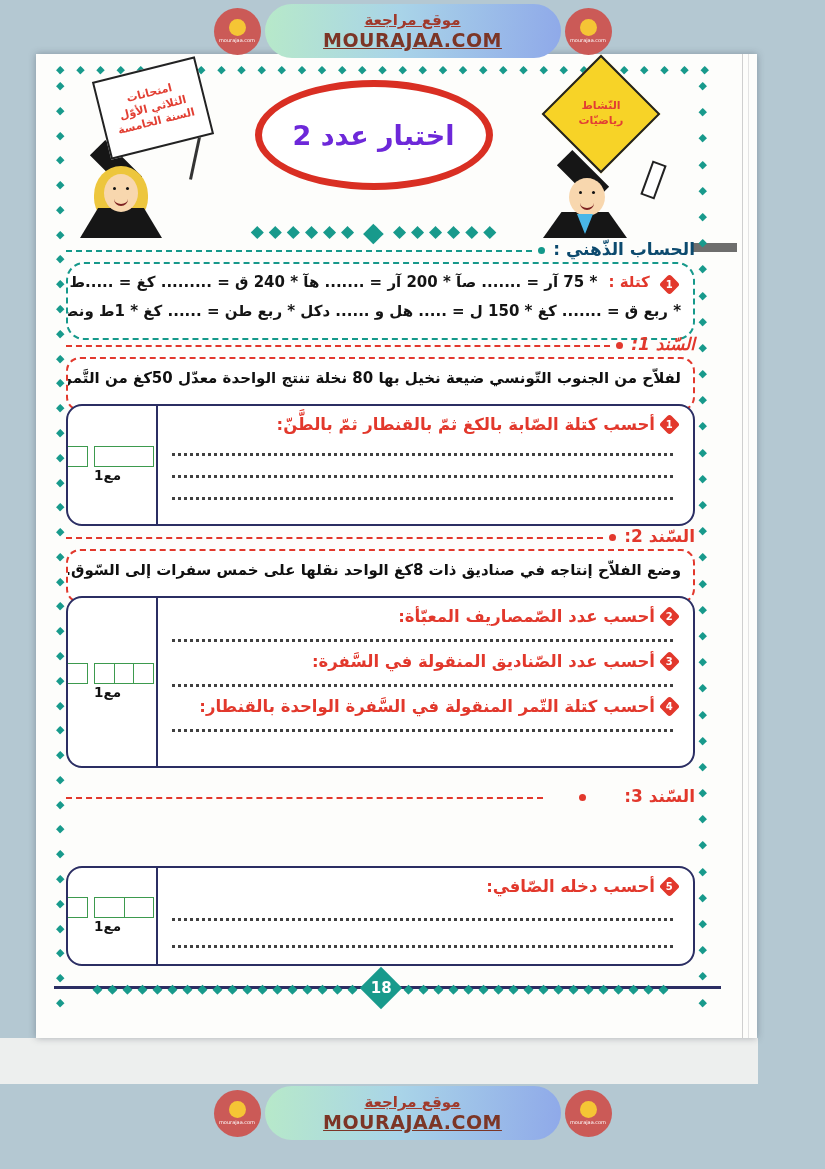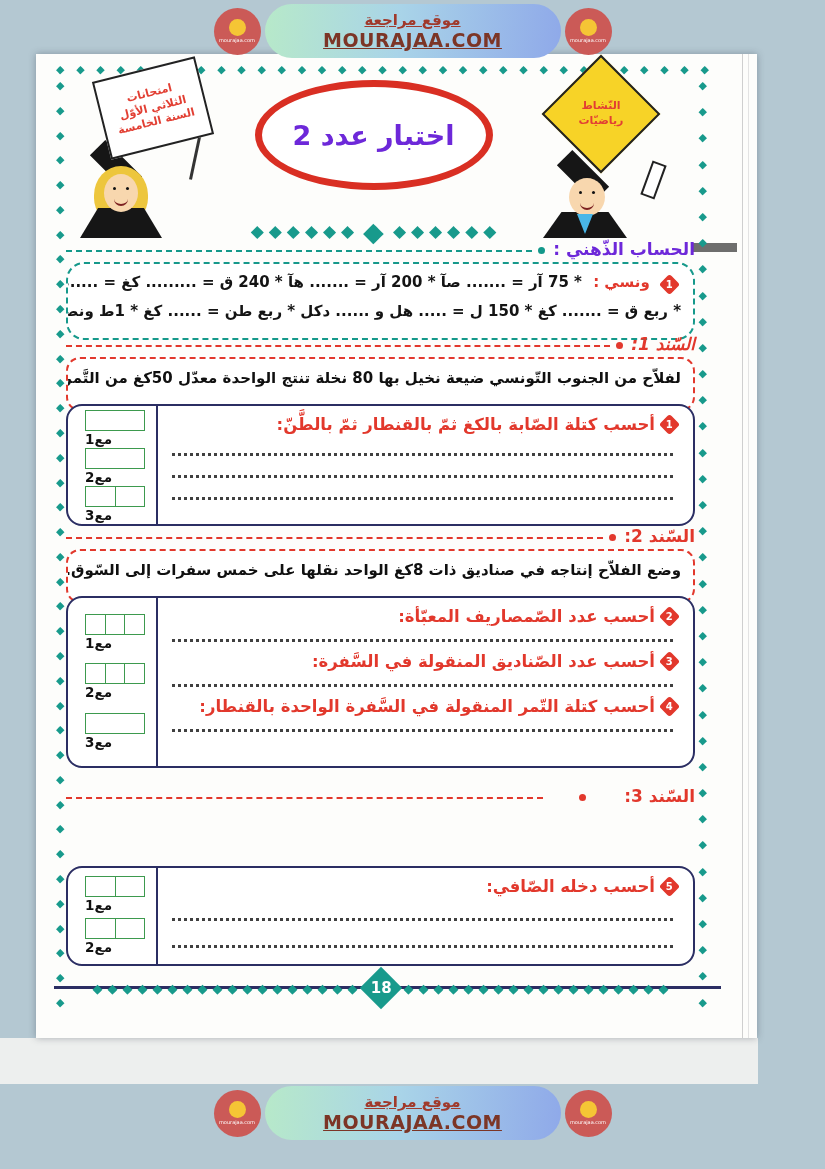--- a/index.html
+++ b/index.html
@@ -80,21 +80,21 @@
     border-bottom:2px solid #7c2020;border-radius:0 0 10px 10px;}
   .gown2{position:absolute;top:146px;right:68px;width:84px;height:26px;background:#161616;
     clip-path:polygon(22% 0,78% 0,100% 100%,0 100%);}
   .shirt{position:absolute;top:148px;right:102px;width:16px;height:20px;background:#49b7e8;
     clip-path:polygon(0 0,100% 0,50% 100%);z-index:2;}
   .scroll{position:absolute;right:34px;top:96px;width:11px;height:32px;background:#fff;
     border:2px solid #222;transform:rotate(20deg);}
   
   .sec-row{display:flex;align-items:center;height:22px;}
   .sec-label{font-weight:800;font-size:17px;white-space:nowrap;}
-  .teal-t{color:#6d28d9;}
+  .teal-t{color:#0c4a6e;}
   .red-t{color:#e2382c;}
   .sec-dot{width:7px;height:7px;border-radius:50%;flex:0 0 auto;margin:2px 8px 0 6px;}
   .teal-b{background:#13988a;}
   .red-b{background:#e2382c;}
   .sec-trail{flex:1;height:0;margin-top:3px;}
   .teal-l{border-top:2.5px dashed #13988a;}
   .red-l{border-top:2.5px dashed #e2382c;}
   
   .mental-box{top:208px;height:66px;border:2.5px dashed #16998b;border-radius:18px;
     padding:4px 12px 4px 8px;overflow:hidden;background:#fff;}
@@ -113,21 +113,21 @@
   
   .qbox{display:flex;border:2.6px solid #2b2e63;border-radius:16px;background:#fff;overflow:hidden;}
   .qb1{top:350px;height:118px;}
   .qb2{top:542px;height:168px;}
   .qb3{top:812px;height:96px;}
   .q-main{flex:1;padding:6px 12px 4px 10px;overflow:hidden;}
   .q-row{display:flex;align-items:center;color:#e2382c;font-weight:800;font-size:16.5px;
     white-space:nowrap;margin-top:3px;}
   .ans{height:0;border-bottom:3px dotted #404040;margin:19px 8px 0 4px;}
   .ans-c{margin-top:13px;}
-  .score-col{width:84px;border-right:2.6px solid #2b2e63;display:flex;flex-direction:column;
+  .score-col{width:84px;border-right:2.6px solid #2b2e63;display:flex;
     justify-content:space-evenly;align-items:center;padding:4px 2px;}
   .crit{display:flex;flex-direction:column;align-items:flex-end;padding-left:6px;}
   .crit-box{width:58px;height:19px;border:1.8px solid #3d9a4e;display:flex;background:#fff;}
   .crit-box b{flex:1;}
   .crit-box b+b{border-right:1.8px solid #3d9a4e;}
   .crit-label{font-size:13.5px;font-weight:700;color:#111;line-height:1.25;}
   
   .bottom-row{top:916px;height:36px;display:flex;align-items:center;justify-content:center;}
   .hline{position:absolute;left:-12px;right:-26px;top:16px;height:2.5px;background:#2b2e63;}
   .bdm{display:flex;gap:5px;color:#189a8c;font-size:13px;z-index:1;line-height:1;}
@@ -334,21 +334,21 @@
     <div class="abs sec-row" style="top:184px;">
       <span class="sec-label teal-t">الحساب الذّهني :</span>
       <span class="sec-dot teal-b"></span>
       <span class="sec-trail teal-l"></span>
     </div>
     <div class="abs mental-box">
       <div class="m-line">
         <span class="qbadge">
             <span>1</span>
           </span>
-        <span class="red-w">ونسي :</span>
+        <span class="red-w">كتلة :</span>
         <span>* 75 آر = ....... صآ    * 200 آر = ....... هآ    * 240 ق = ......... كغ = .....ط</span>
       </div>
       <div class="m-line">
         <span>* ربع ق = ....... كغ  * 150 ل = ..... هل و ...... دكل  * ربع طن = ...... كغ  * 1ط ونصف ق = ...... كغ</span>
       </div>
     </div>
 
     <div class="abs sec-row" style="top:279px;font-style:italic;">
       <span class="sec-label red-t">السّند 1:</span>
       <span class="sec-dot red-b"></span>

